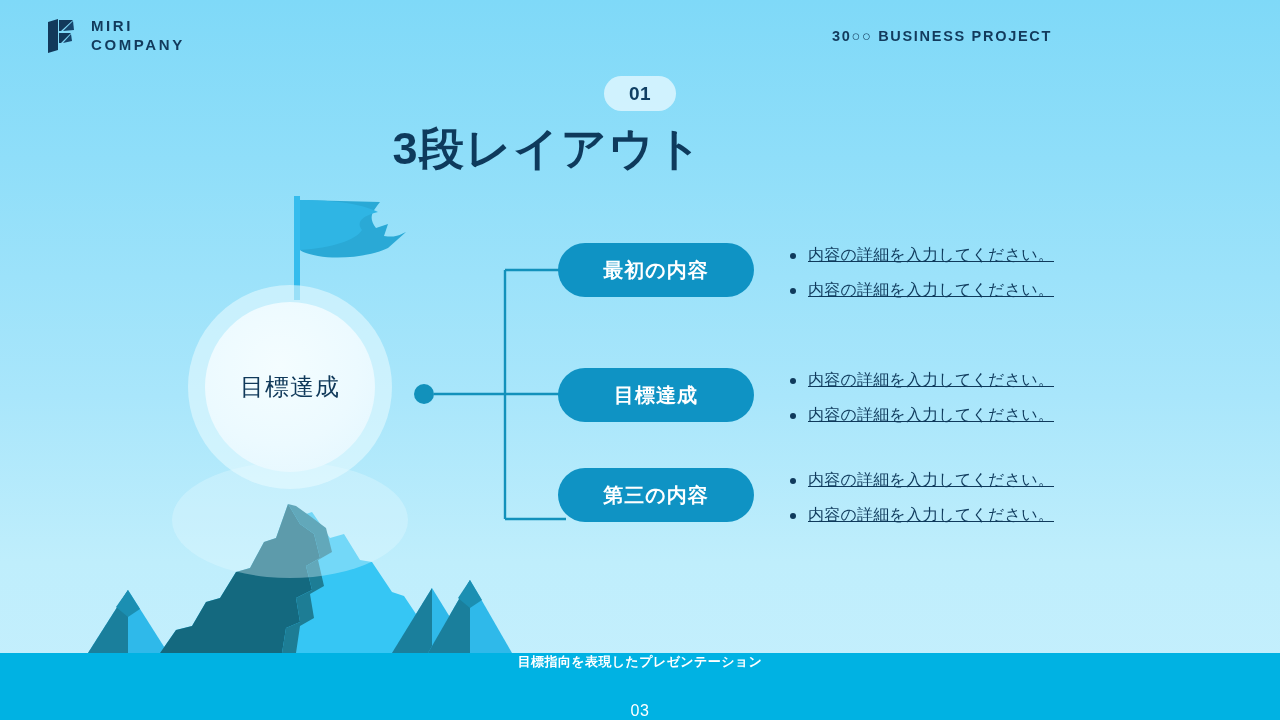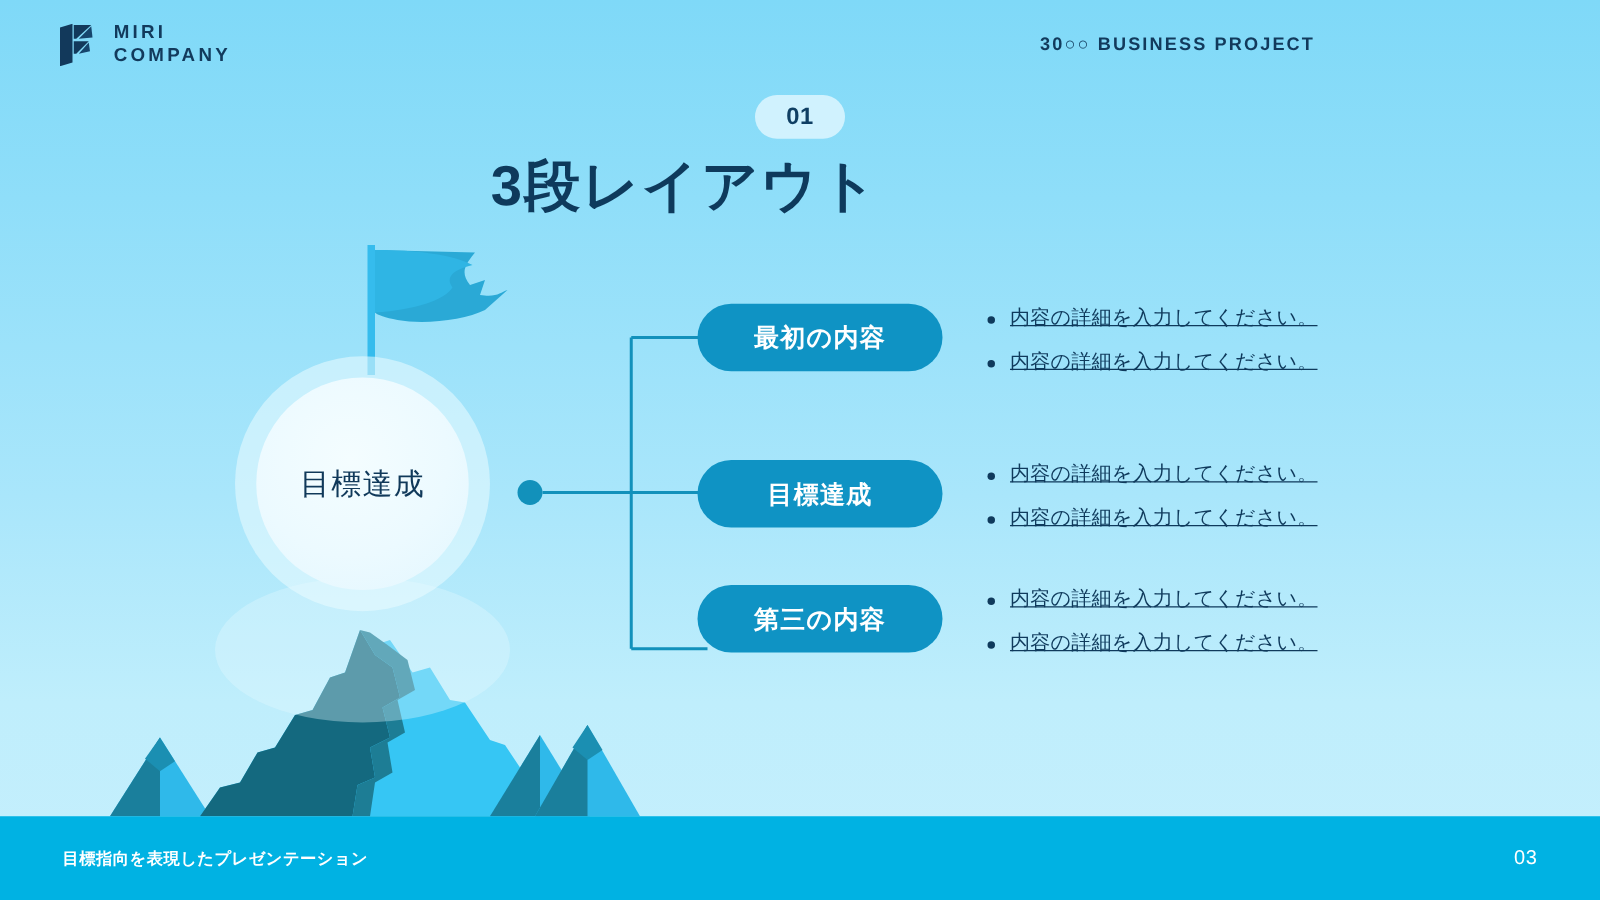--- a/index.html
+++ b/index.html
@@ -136,20 +136,21 @@
   }
 
   
   .footer {
     position: absolute; left: 0; top: 653px;
     width: 1280px; height: 67px;
     background: #00b2e3;
     display: flex; align-items: center; justify-content: space-between;
     padding: 0 50px;
     z-index: 40;
+    flex-direction: column;
   }
   .footer-text {
     color: #ffffff;
     font-size: 13px; font-weight: bold;
     letter-spacing: 0.4px;
   }
   .footer-page {
     color: #ffffff;
     font-size: 16px; font-weight: normal;
     letter-spacing: 0.5px;

